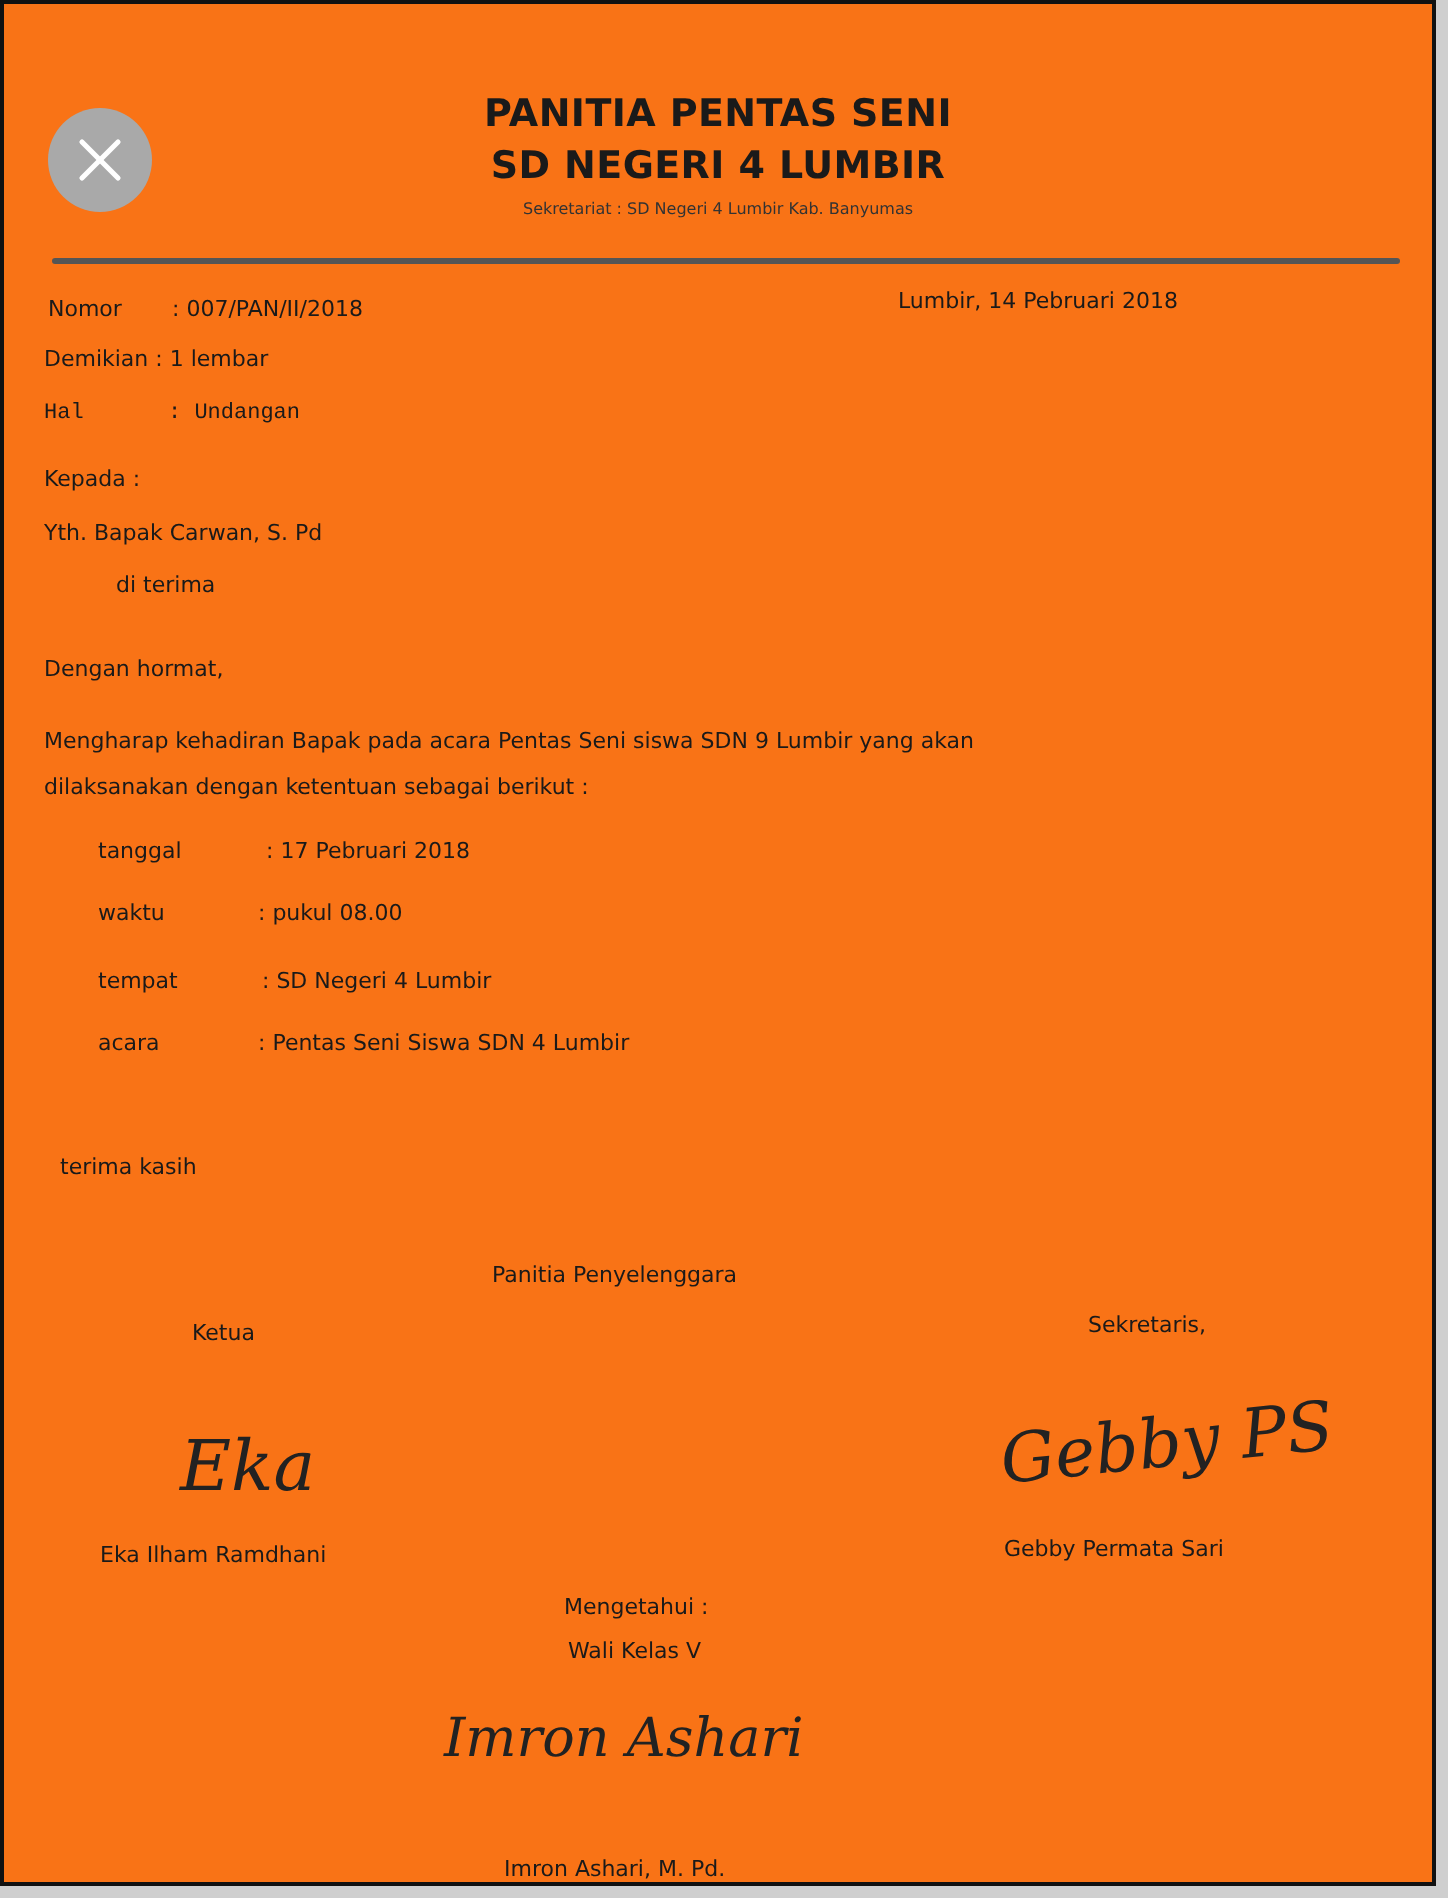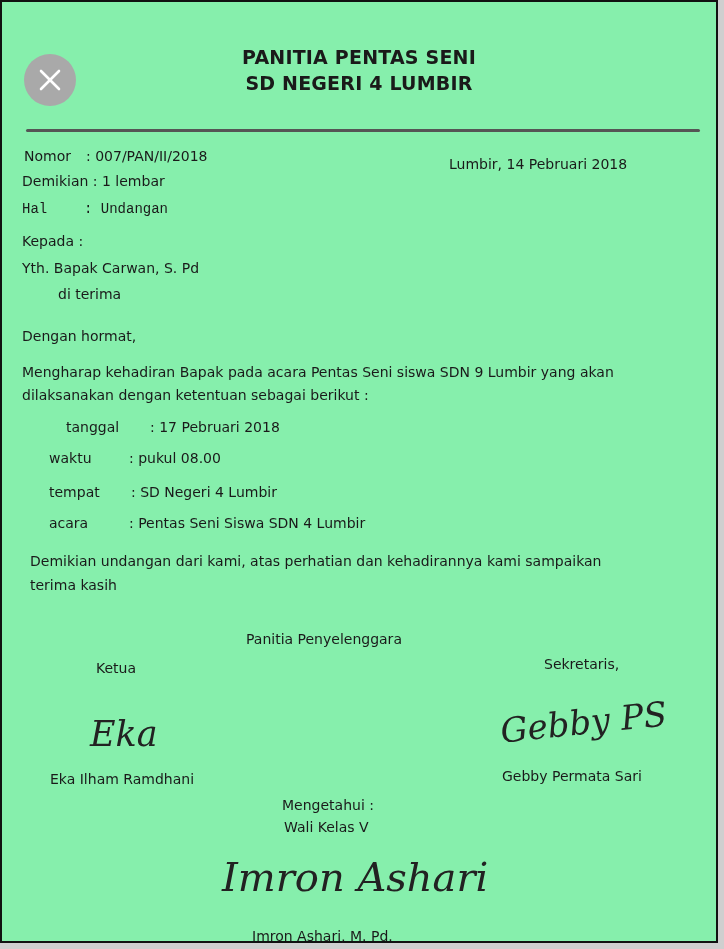--- a/index.html
+++ b/index.html
@@ -1,99 +1,99 @@
 <!DOCTYPE html>
 <html><head>
   <meta charset="utf-8">
   <style>
     html, body { margin: 0; padding: 0; background: #cfcfcf; }
     body { width: 724px; height: 949px; position: relative; overflow: hidden; }
     .page {
       position: absolute; left: 0; top: 0; width: 718px; height: 943px;
-      background: #86efac; border: 2px solid #111;
+      background: #f97316; border: 2px solid #111;
       box-sizing: border-box;
       font-family: "DejaVu Sans", sans-serif; color: #1a1a1a;
     }
     .close-btn {
       position: absolute; left: 22px; top: 52px; width: 52px; height: 52px;
       border-radius: 50%; background: #a9a9a9; cursor: pointer;
     }
     .close-btn svg { position: absolute; left: 14px; top: 14px; }
     .head1 { position: absolute; left: 0; width: 100%; text-align: center; font-weight: bold; font-size: 19px; letter-spacing: 0.2px; }
     .h-title { top: 44px; }
     .h-school { top: 70px; }
     .h-sub { position: absolute; top: 98px; left: 0; width: 100%; text-align: center; font-size: 8px; color: #333; }
     .rule { position: absolute; left: 24px; right: 16px; top: 127px; height: 3px; background: #555; border-radius: 2px; }
-    .t { position: absolute; font-size: 14px; white-space: nowrap; }
+    .t { position: absolute; font-size: 11px; white-space: nowrap; }
     .lbl { display: inline-block; }
     .sig {
       position: absolute; font-family: "DejaVu Serif", serif; font-style: italic;
       color: #222; white-space: nowrap;
     }
   </style>
 </head>
 <body>
 
 <div class="page">
 
   <div class="close-btn">
     <svg width="24" height="24" viewBox="0 0 24 24">
       <line x1="3" y1="3" x2="21" y2="21" stroke="#fff" stroke-width="2.6" stroke-linecap="round"></line>
       <line x1="21" y1="3" x2="3" y2="21" stroke="#fff" stroke-width="2.6" stroke-linecap="round"></line>
     </svg>
   </div>
 
   <div class="head1 h-title">PANITIA PENTAS SENI</div>
   <div class="head1 h-school">SD NEGERI 4 LUMBIR</div>
+  <div class="h-sub">Sekretariat : SD Negeri 4 Lumbir Kab. Banyumas</div>
   <div class="rule"></div>
 
   <div class="t" style="left:22px; top:146px;">
     <span class="lbl" style="width:62px;">Nomor</span><span>: 007/PAN/II/2018</span>
   </div>
-  <div class="t" style="left:447px; top:154px;">Lumbir, 14 Pebruari 2018</div>
+  <div class="t" style="left:447px; top:142px;">Lumbir, 14 Pebruari 2018</div>
   <div class="t" style="left:20px; top:171px;">
     <span>Demikian</span> <span>: 1 lembar</span>
   </div>
   <div class="t" style="left:20px; top:199px;font-family:Liberation Mono, monospace;">
     <span class="lbl" style="width:62px;">Hal</span><span>: Undangan</span>
   </div>
 
   <div class="t" style="left:20px; top:231px;">Kepada :</div>
   <div class="t" style="left:20px; top:258px;">Yth. Bapak Carwan, S. Pd</div>
   <div class="t" style="left:56px; top:284px;">di terima</div>
 
   <div class="t" style="left:20px; top:326px;">Dengan hormat,</div>
   <div class="t" style="left:20px; top:362px;">Mengharap kehadiran Bapak pada acara Pentas Seni siswa SDN 9 Lumbir yang akan</div>
   <div class="t" style="left:20px; top:385px;text-align:center;">dilaksanakan dengan ketentuan sebagai berikut :</div>
 
-  <div class="t" style="left:47px; top:417px;margin-left:17px;">
+  <div class="t" style="left:47px; top:417px;">
     <span class="lbl" style="width:84px;">tanggal</span><span>: 17 Pebruari 2018</span>
   </div>
   <div class="t" style="left:47px; top:448px;">
     <span class="lbl" style="width:80px;">waktu</span><span>:  pukul 08.00</span>
   </div>
   <div class="t" style="left:47px; top:482px;">
     <span class="lbl" style="width:82px;">tempat</span><span>: SD Negeri 4 Lumbir</span>
   </div>
   <div class="t" style="left:47px; top:513px;">
     <span class="lbl" style="width:80px;">acara</span><span>: Pentas Seni Siswa SDN 4 Lumbir</span>
   </div>
 
-  <div class="t" style="left:28px; top:551px;">Demikian undangan dari kami, atas perhatian dan kehadirannya kami sampaikan</div>
   <div class="t" style="left:28px; top:575px;">terima kasih</div>
 
   <div class="t" style="left:244px; top:629px;">Panitia Penyelenggara</div>
   <div class="t" style="left:94px; top:658px;">Ketua</div>
   <div class="t" style="left:542px; top:654px;">Sekretaris,</div>
 
   <div class="sig" style="left:88px; top:712px; font-size:35px;">Eka</div>
   <div class="sig" style="left:498px; top:700px; font-size:34px; transform:rotate(-6deg);">Gebby PS</div>
 
   <div class="t" style="left:48px; top:769px;">Eka Ilham Ramdhani</div>
   <div class="t" style="left:500px; top:766px;">Gebby Permata Sari</div>
 
   <div class="t" style="left:280px; top:795px;">Mengetahui :</div>
   <div class="t" style="left:282px; top:817px;">Wali Kelas V</div>
 
-  <div class="sig" style="left:220px; top:852px; font-size:40px;">Imron Ashari</div>
+  <div class="sig" style="left:220px; top:852px; font-size:27px;">Imron Ashari</div>
 
   <div class="t" style="left:250px; top:926px;">Imron Ashari, M. Pd.</div>
 </div>
 
 </body></html>

